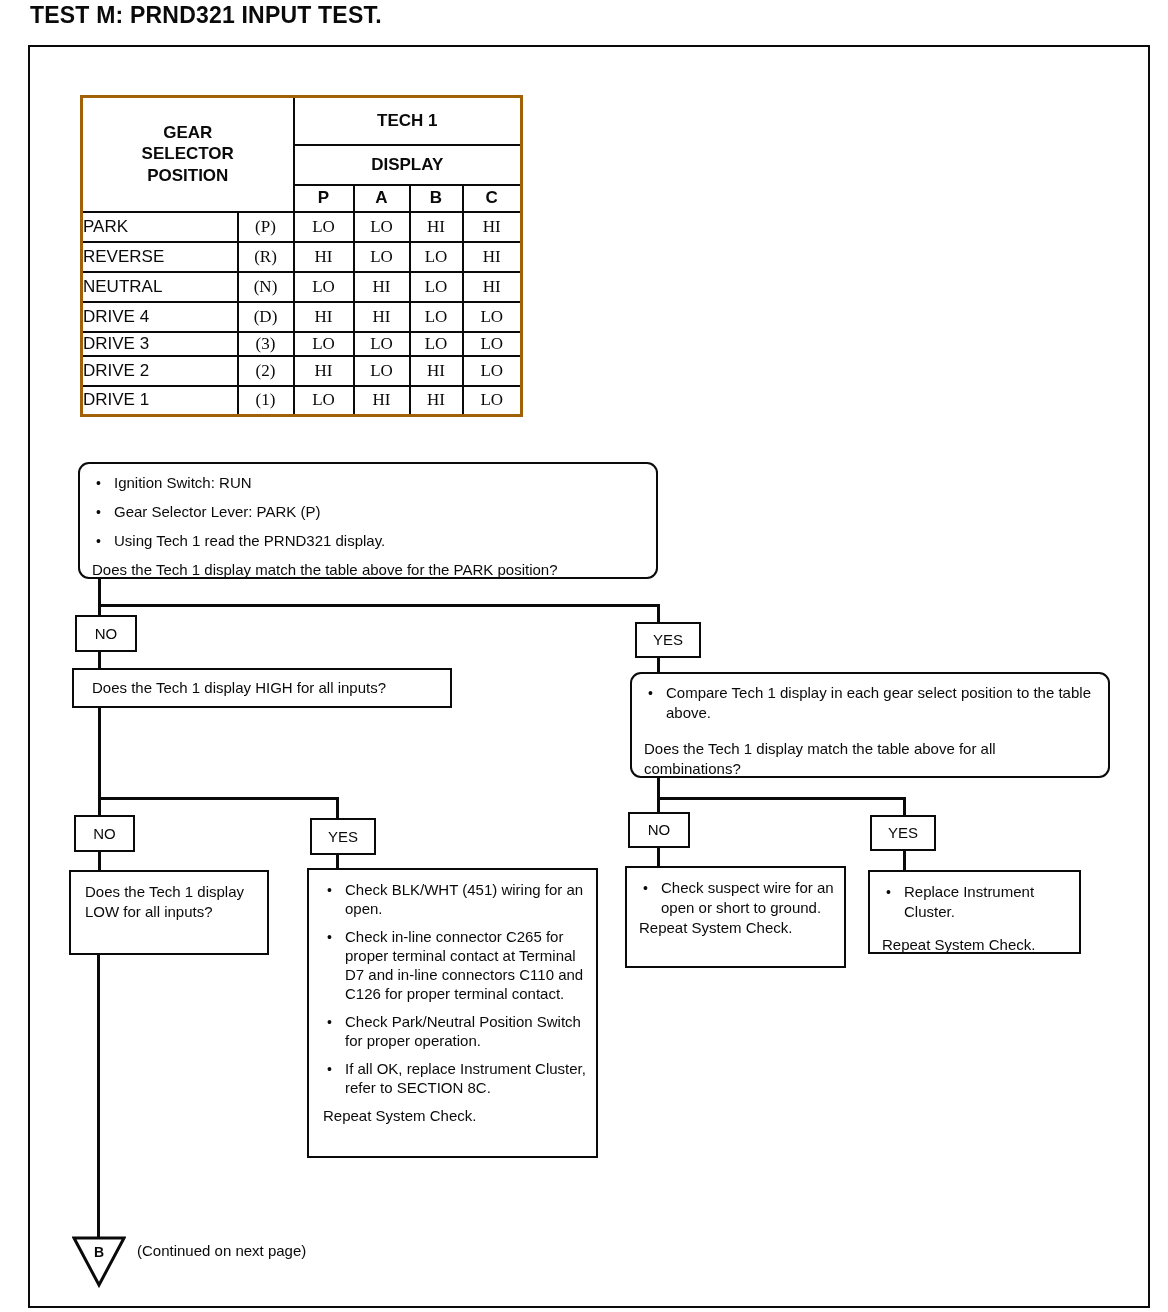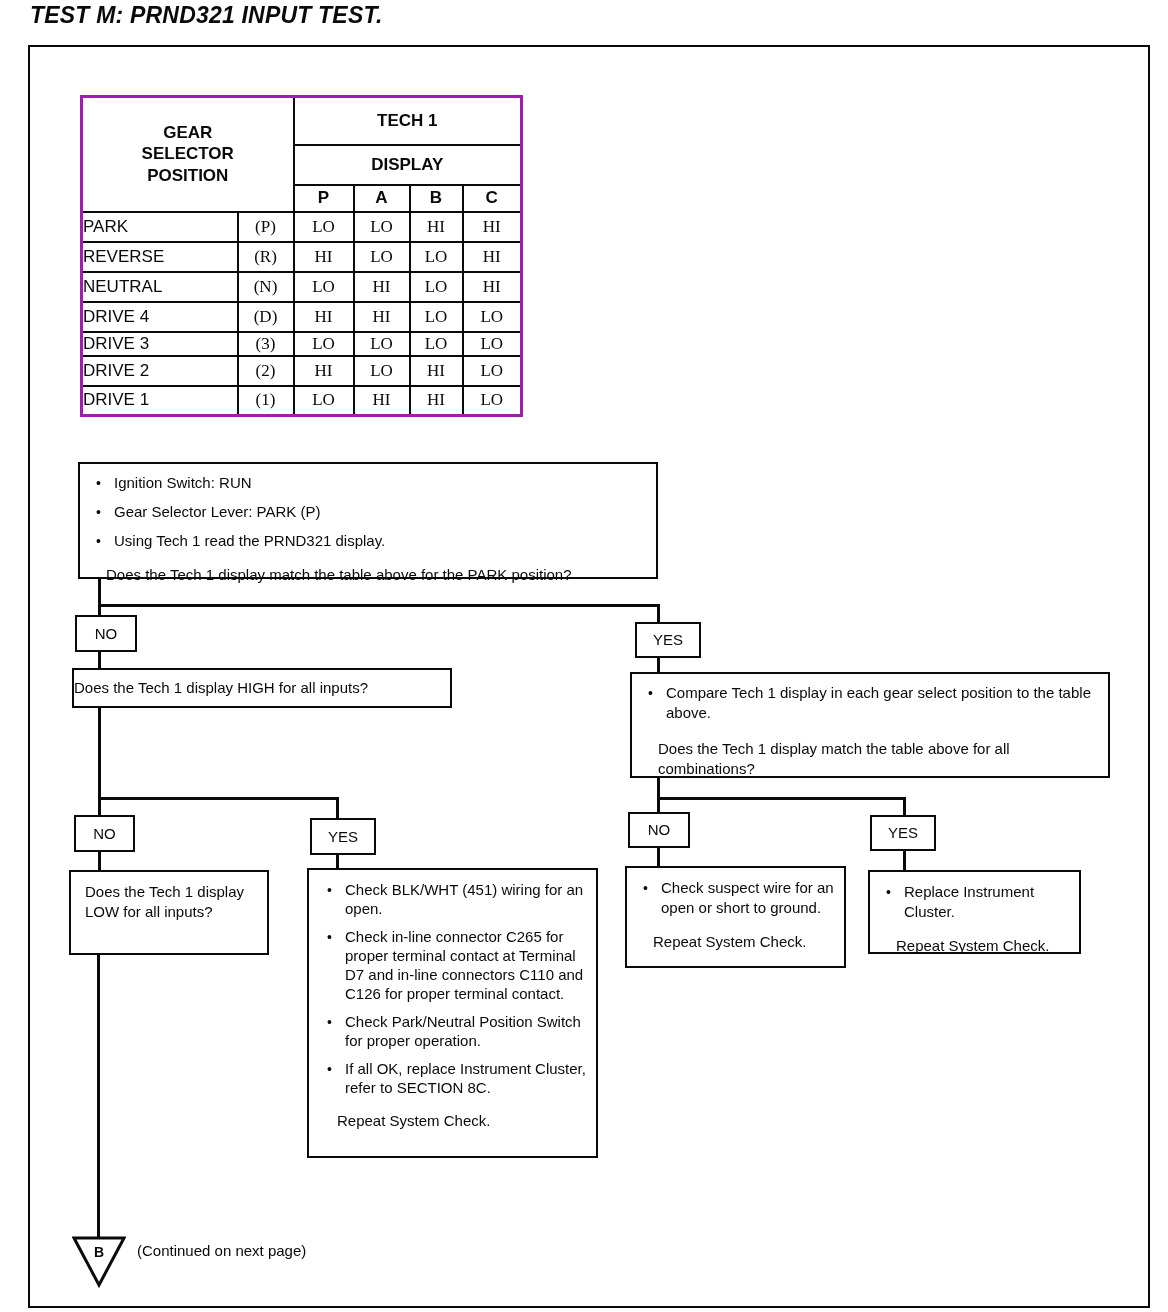--- a/index.html
+++ b/index.html
@@ -3,30 +3,30 @@
 <meta charset="utf-8">
 <style>
   html,body{margin:0;padding:0;background:#fff;}
   #canvas{
     position:relative;width:1168px;height:1312px;background:#fff;
     font-family:"Liberation Sans",sans-serif;color:#0a0a0a;overflow:hidden;
   }
   .abs{position:absolute;}
   
   .page-title{
-    left:30px;top:2px;font-size:23px;font-weight:bold;letter-spacing:.2px;font-style:italic;
+    left:30px;top:2px;font-size:23px;font-weight:bold;letter-spacing:.2px;
   }
   
   .frame{
     left:28px;top:45px;width:1118px;height:1259px;border:2px solid #0a0a0a;
   }
   
   table.gear{
     position:absolute;left:80px;top:95px;border-collapse:collapse;
-    border:3px solid #a21caf;table-layout:fixed;
+    border:3px solid #a16207;table-layout:fixed;
   }
   table.gear th,table.gear td{
     border:2px solid #0a0a0a;padding:0;vertical-align:middle;
   }
   th.hdr{font-family:"Liberation Sans",sans-serif;font-weight:bold;font-size:17px;text-align:center;}
   th.gear-hdr{white-space:pre-line;line-height:1.28;}
   td.rowname{
     font-family:Liberation Sans, sans-serif;font-size:17px;text-align:left;padding-left:8px;
   }
   td.code,td.val{
@@ -37,22 +37,22 @@
     position:absolute;border:2px solid #0a0a0a;background:#fff;
     font-size:15px;line-height:20px;box-sizing:border-box;
   }
   .decision{display:flex;align-items:center;justify-content:center;font-size:15px;}
   .line{position:absolute;background:#0a0a0a;}
   .brow{display:flex;margin:0 0 9px 4px;}
   .brow:last-child{margin-bottom:0;}
   .marker{width:18px;flex:0 0 18px;text-align:left;}
   .marker::before{content:"\2022";font-size:14px;}
   .btext{flex:1;}
-  .qline{margin:14px;}
-  .pad{padding:9px 12px;}
+  .qline{margin:0;}
+  .pad{padding:9px 12px;border-radius:11px;}
   .note{font-size:15px;}
   svg text{font-family:"Liberation Sans",sans-serif;}
 </style>
 </head>
 <body>
 
 <div id="canvas">
 
   <div class="abs page-title">TEST M: PRND321 INPUT TEST.</div>
 
@@ -171,21 +171,21 @@
     <div class="brow">
         <span class="marker"></span>
         <span class="btext">Using Tech 1 read the PRND321 display.</span>
       </div>
     <div class="qline">Does the Tech 1 display match the table above for the PARK position?</div>
   </div>
 
   <div class="fbox decision" style="left:75px;top:615px;width:62px;height:37px">NO</div>
   <div class="fbox decision" style="left:635px;top:622px;width:66px;height:36px">YES</div>
 
-  <div class="fbox" style="left:72px;top:668px;width:380px;height:40px;display:flex;align-items:center;padding-left:0">Does the Tech 1 display HIGH for all inputs?</div>
+  <div class="fbox" style="left:72px;top:668px;width:380px;height:40px;display:flex;align-items:center;padding-left:18px">Does the Tech 1 display HIGH for all inputs?</div>
 
   <div class="fbox pad" style="left:630px;top:672px;width:480px;height:106px">
     <div class="brow" style="margin-bottom:16px">
         <span class="marker"></span>
         <span class="btext">Compare Tech 1 display in each gear select position to the table above.</span>
       </div>
     <div class="qline">Does the Tech 1 display match the table above for all combinations?</div>
   </div>
 
   <div class="fbox decision" style="left:74px;top:815px;width:61px;height:37px">NO</div>

